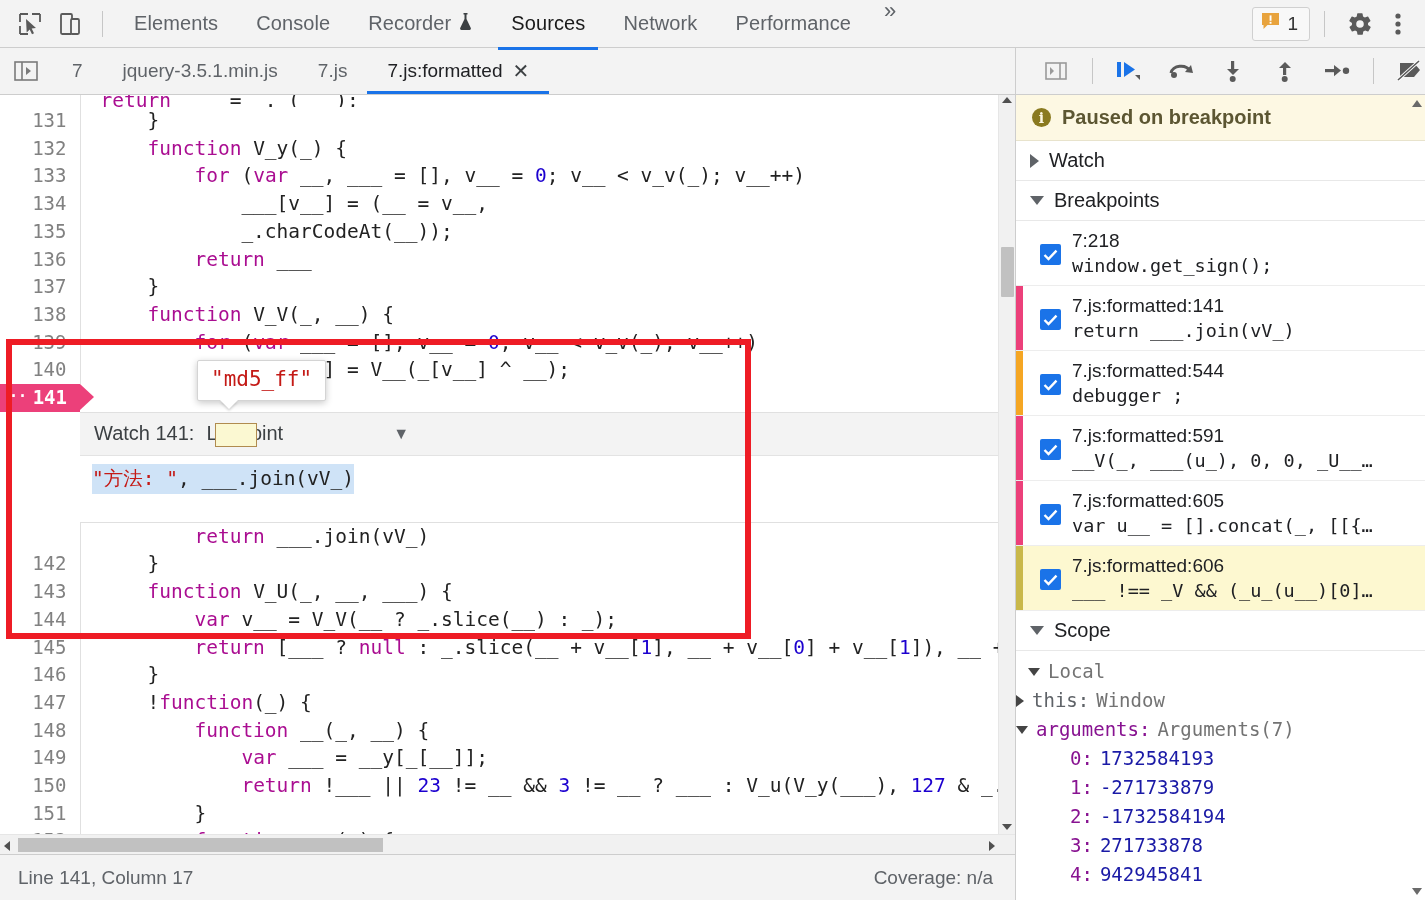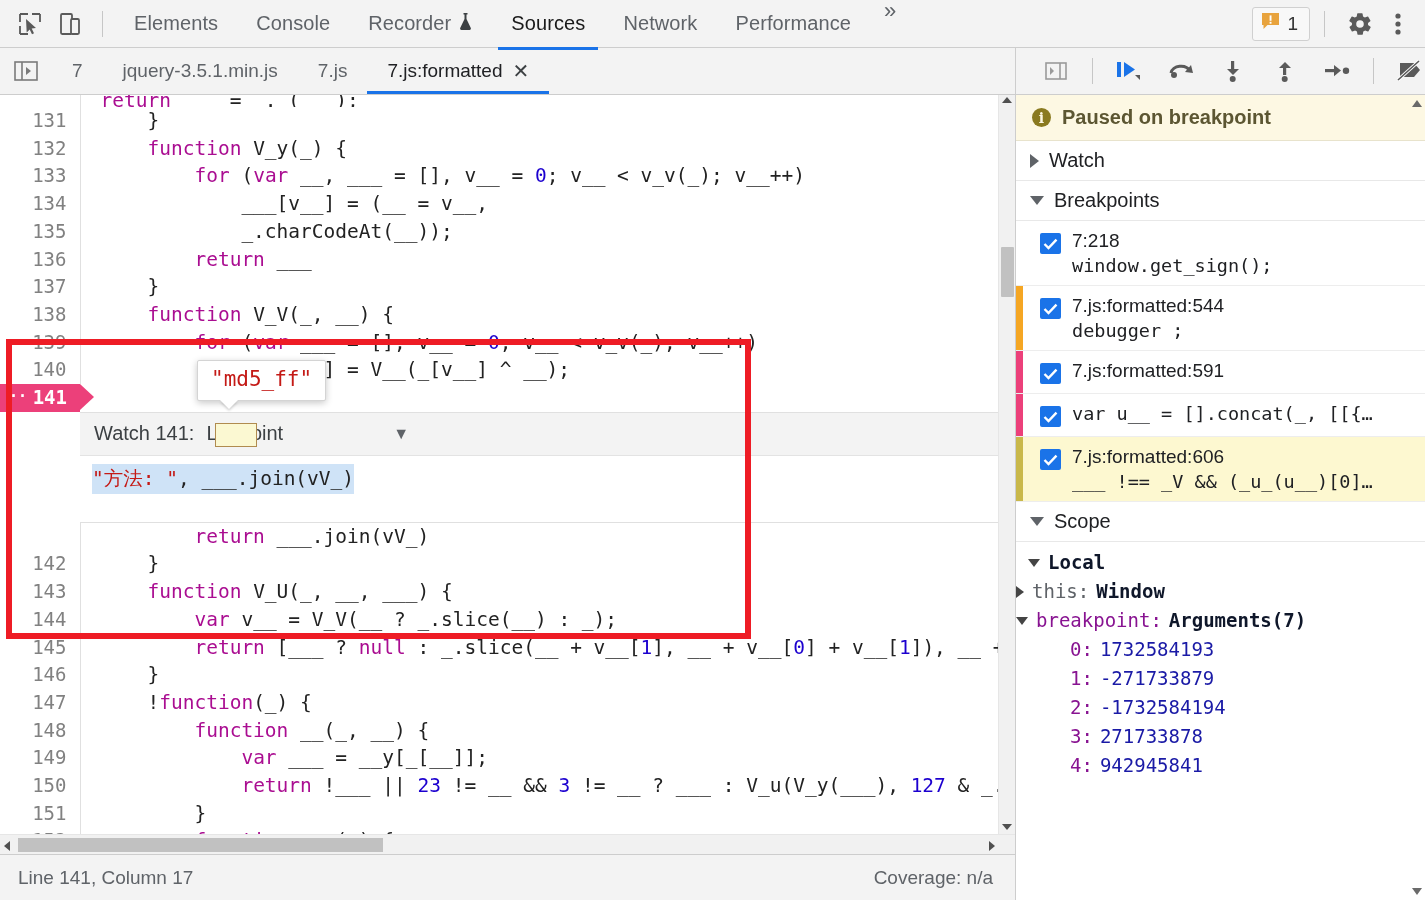--- a/index.html
+++ b/index.html
@@ -305,21 +305,21 @@
     border-bottom: 1px solid #e8e8e8;
     background: #fff;
   }
   .tri { width: 0; height: 0; }
   .tri.closed { border-top: 7px solid transparent; border-bottom: 7px solid transparent; border-left: 9px solid #5f6368; }
   .tri.open { border-left: 7px solid transparent; border-right: 7px solid transparent; border-top: 9px solid #5f6368; }
 
   .bp-list { display: flex; flex-direction: column; }
   .bp-item {
     position: relative;
-    display: flex; align-items: flex-start; gap: 11px;
+    display: flex; align-items: center; gap: 11px;
     padding: 9px 1px 9px 24px;
     border-bottom: 1px solid #ededed;
     background: #fff;
   }
   .bp-item.selected { background: #fdf8d0; }
   .bp-item .edge {
     position: absolute; left: 0; top: 0; bottom: 0; width: 7px;
   }
   .cbx {
     width: 21px; height: 21px; min-width: 21px;
@@ -344,21 +344,21 @@
     font-family: "DejaVu Sans Mono", monospace;
     font-size: 19px;
     line-height: 29px;
     color: #202124;
     white-space: nowrap;
   }
   .scope-row .tri { margin-right: 1px; }
   .tri.sm-closed { border-top: 6px solid transparent; border-bottom: 6px solid transparent; border-left: 8px solid #444; }
   .tri.sm-open { border-left: 6px solid transparent; border-right: 6px solid transparent; border-top: 8px solid #444; }
   .sc-name { color: #881391; }
-  .sc-plain { color: #0f172a; font-weight: bold; }
+  .sc-plain { color: #737373; }
   .sc-val { color: #1a1aa6; }
   .sc-idx { color: #881391; }
   .sc-dim { color: #5f6368; }
   .ind0 { padding-left: 12px; }
   .ind1 { }
   .ind2 { padding-left: 54px; }
 
   .side-vscroll {
     position: absolute; right: 0; top: 0; bottom: 0; width: 17px;
     background: transparent;
@@ -698,20 +698,32 @@
               <svg width="15" height="12" viewBox="0 0 15 12">
                 <path d="M1.5 6l4 4L13.5 1.6" stroke="#fff" stroke-width="2.4" fill="none"></path>
               </svg>
             </span>
           <span class="bp-text">
             <span class="bp-loc">7:218</span>
             <span class="bp-code">window.get_sign();</span>
           </span>
         </div>
 
+        <div class="bp-item">
+          <span class="edge" style="background:#ec407a;"></span>
+          <span class="cbx">
+              <svg width="15" height="12" viewBox="0 0 15 12">
+                <path d="M1.5 6l4 4L13.5 1.6" stroke="#fff" stroke-width="2.4" fill="none"></path>
+              </svg>
+            </span>
+          <span class="bp-text">
+            <span class="bp-loc">7.js:formatted:141</span>
+            <span class="bp-code">return ___.join(vV_)</span>
+          </span>
+        </div>
 
         <div class="bp-item">
           <span class="edge" style="background:#f5a623;"></span>
           <span class="cbx">
               <svg width="15" height="12" viewBox="0 0 15 12">
                 <path d="M1.5 6l4 4L13.5 1.6" stroke="#fff" stroke-width="2.4" fill="none"></path>
               </svg>
             </span>
           <span class="bp-text">
             <span class="bp-loc">7.js:formatted:544</span>
@@ -721,31 +733,33 @@
 
         <div class="bp-item">
           <span class="edge" style="background:#ec407a;"></span>
           <span class="cbx">
               <svg width="15" height="12" viewBox="0 0 15 12">
                 <path d="M1.5 6l4 4L13.5 1.6" stroke="#fff" stroke-width="2.4" fill="none"></path>
               </svg>
             </span>
           <span class="bp-text">
             <span class="bp-loc">7.js:formatted:591</span>
+            <span class="bp-code">__V(_, ___(u_), 0, 0, _U__…</span>
           </span>
         </div>
 
         <div class="bp-item">
           <span class="edge" style="background:#ec407a;"></span>
           <span class="cbx">
               <svg width="15" height="12" viewBox="0 0 15 12">
                 <path d="M1.5 6l4 4L13.5 1.6" stroke="#fff" stroke-width="2.4" fill="none"></path>
               </svg>
             </span>
           <span class="bp-text">
+            <span class="bp-loc">7.js:formatted:605</span>
             <span class="bp-code">var u__ = [].concat(_, [[{…</span>
           </span>
         </div>
 
         <div class="bp-item selected">
           <span class="edge" style="background:#c9b84a;"></span>
           <span class="cbx">
               <svg width="15" height="12" viewBox="0 0 15 12">
                 <path d="M1.5 6l4 4L13.5 1.6" stroke="#fff" stroke-width="2.4" fill="none"></path>
               </svg>
@@ -767,21 +781,21 @@
           <span class="tri sm-open"></span>
           <span class="sc-plain">Local</span>
         </div>
         <div class="scope-row ind1">
           <span class="tri sm-closed"></span>
           <span class="sc-dim">this:</span>
           <span class="sc-plain">Window</span>
         </div>
         <div class="scope-row ind1">
           <span class="tri sm-open"></span>
-          <span class="sc-name">breakpoint:</span>
+          <span class="sc-name">arguments:</span>
           <span class="sc-plain">Arguments(7)</span>
         </div>
         <div class="scope-row ind2">
           <span class="sc-idx">0:</span>
           <span class="sc-val">1732584193</span>
         </div>
         <div class="scope-row ind2">
           <span class="sc-idx">1:</span>
           <span class="sc-val">-271733879</span>
         </div>

